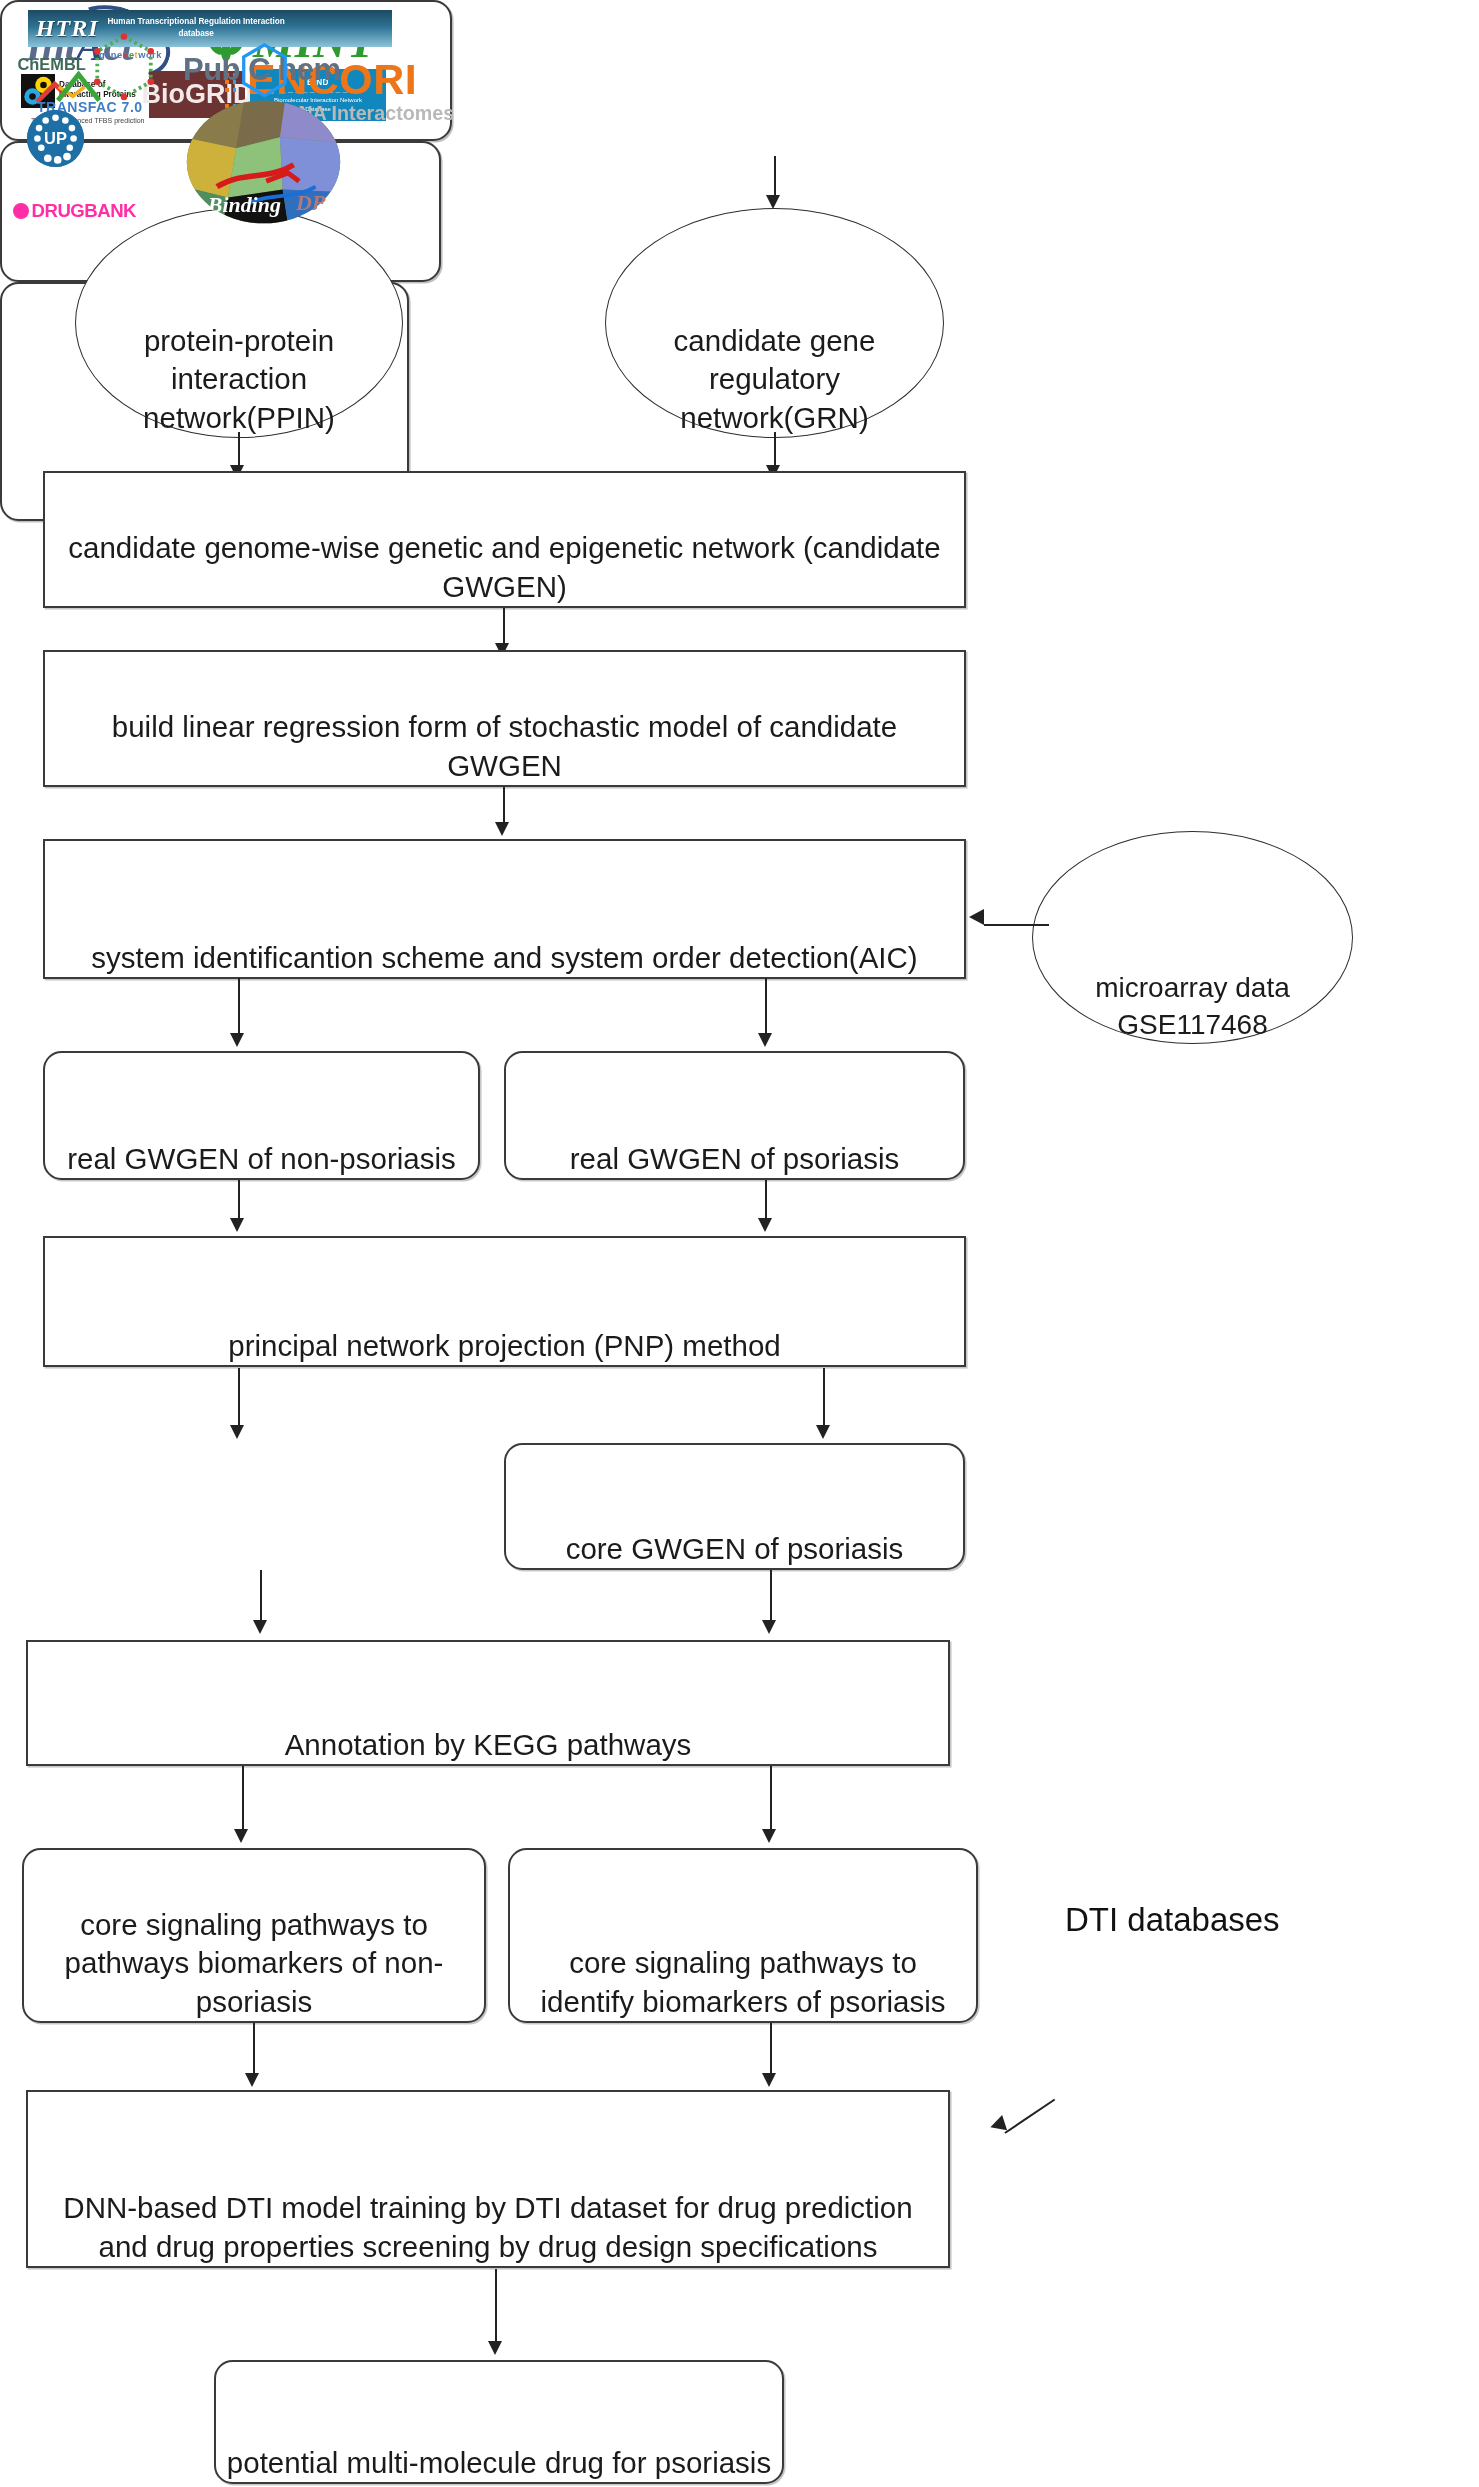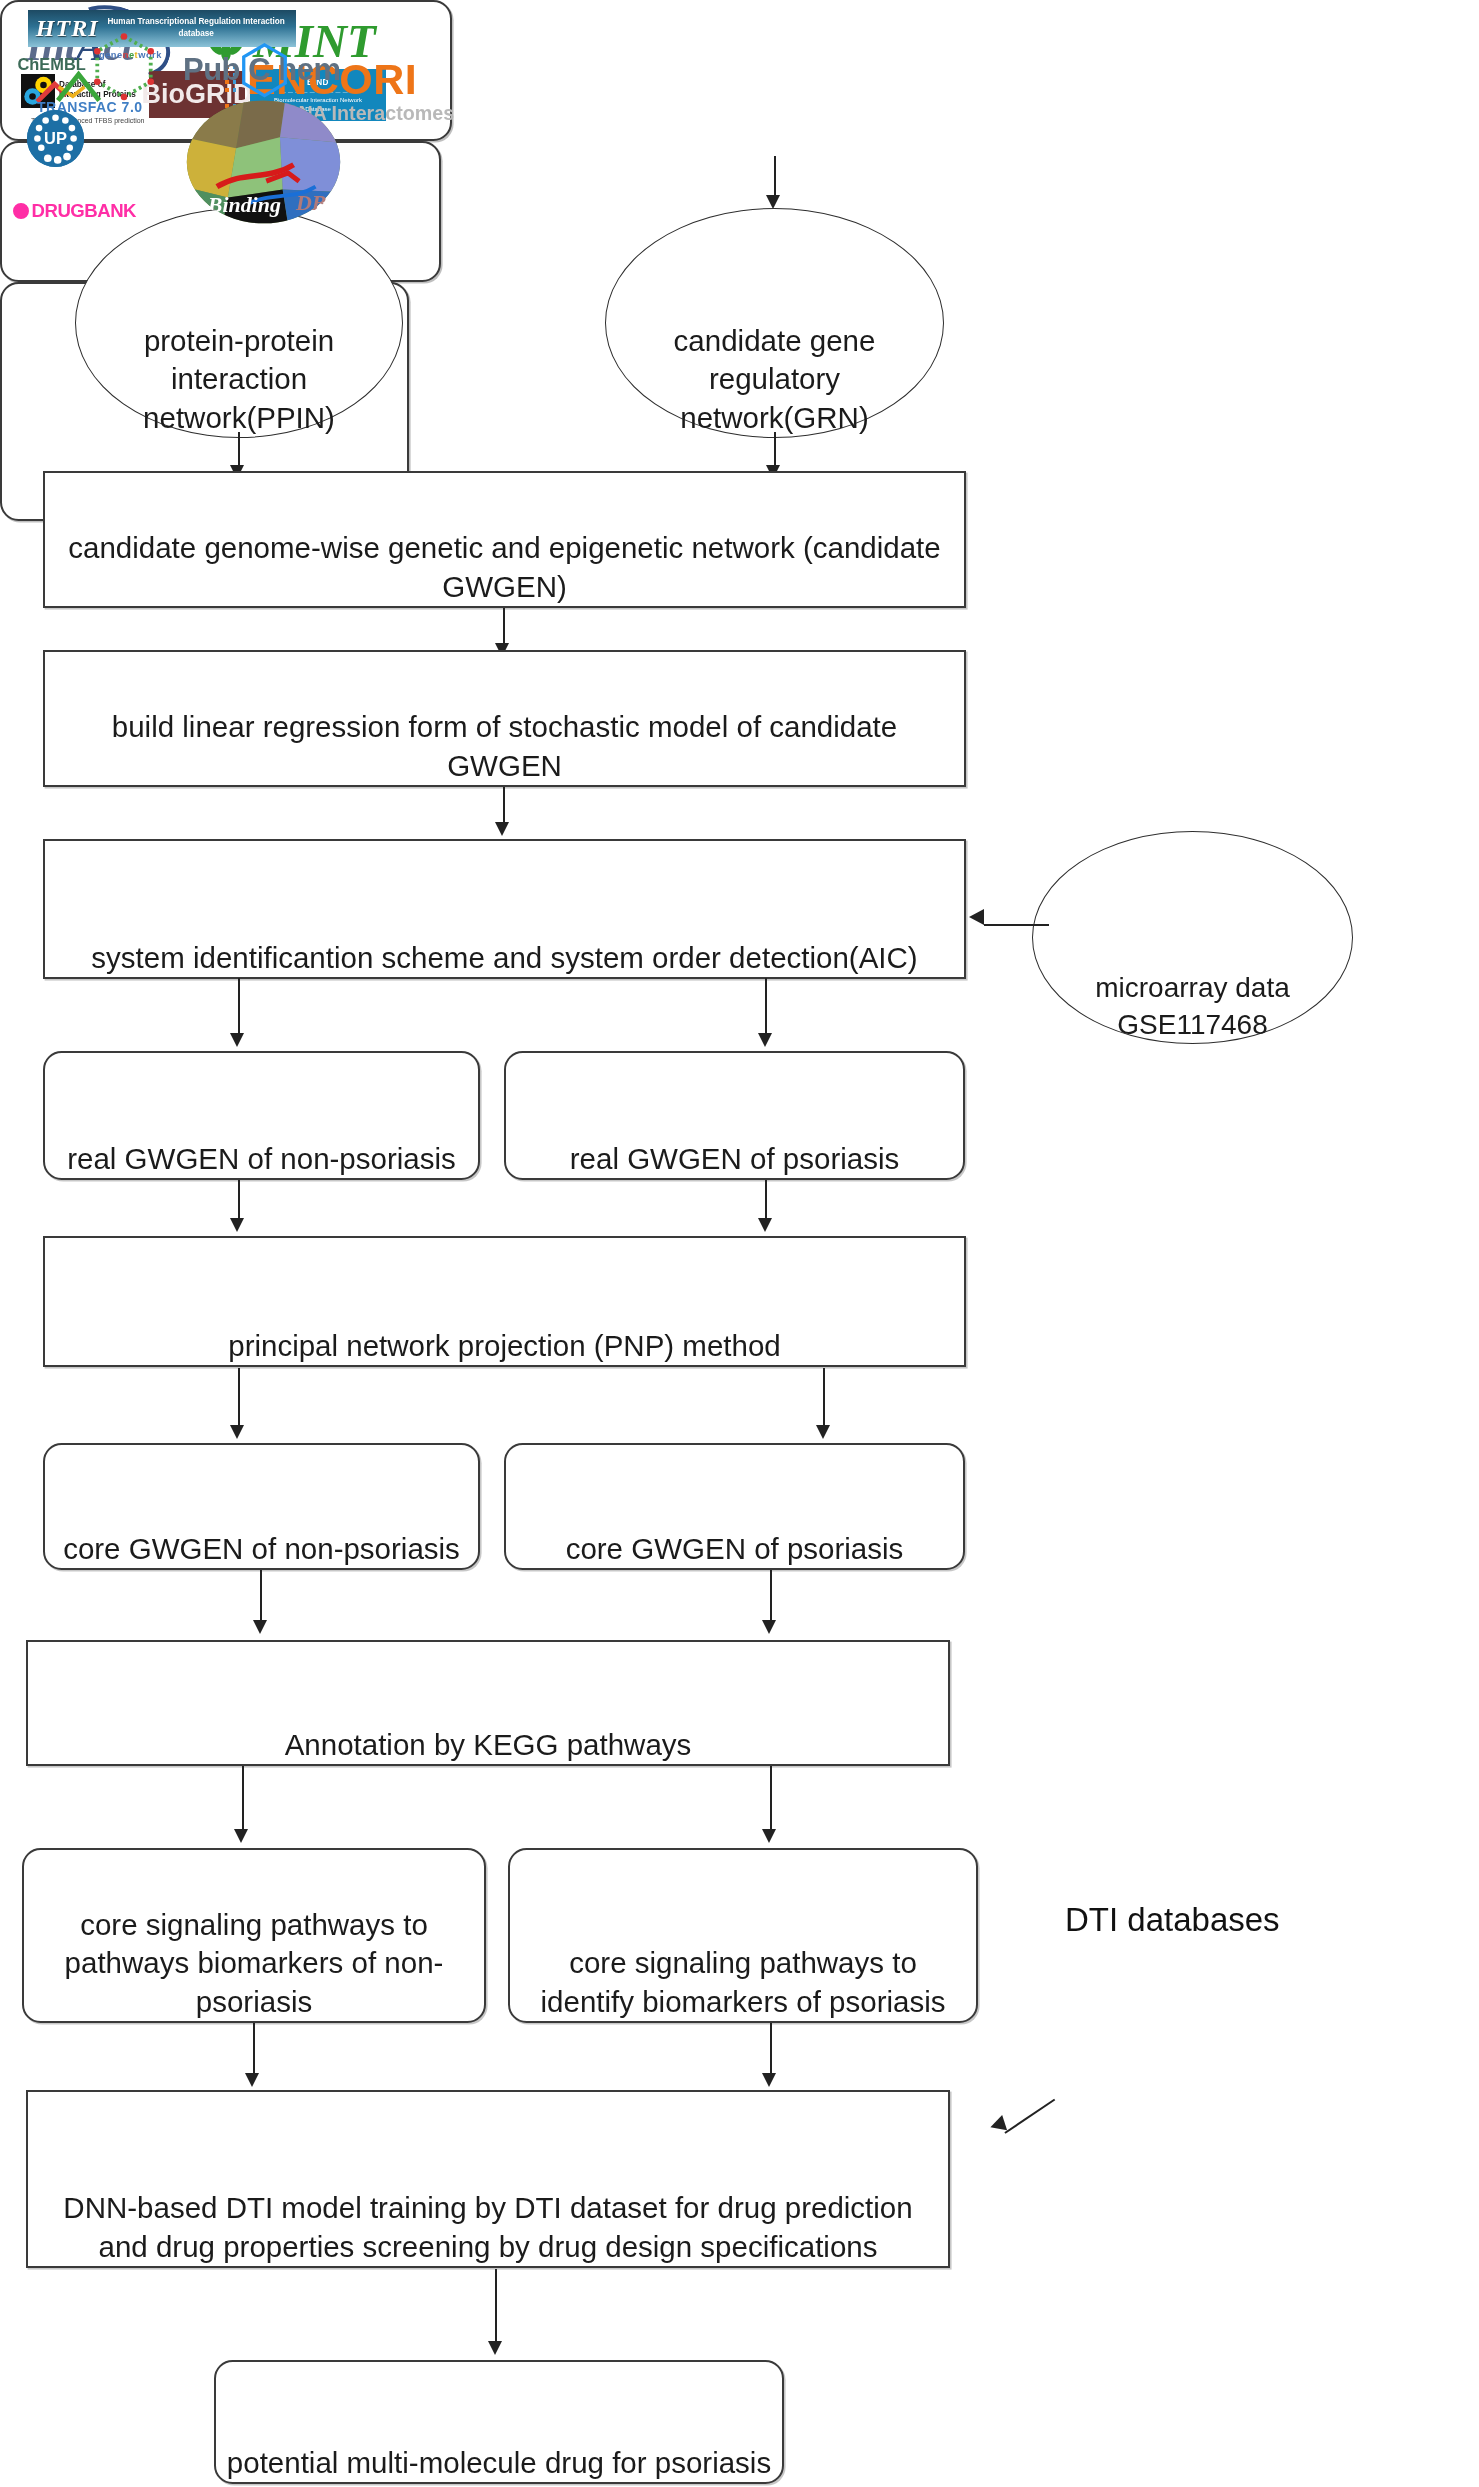--- a/index.html
+++ b/index.html
@@ -298,21 +298,21 @@
 
     <div class="bind" style="left:250px;top:69px;width:136px;height:52px;">
       <div class="bind-t">BIND</div>
       <div class="bind-s">— — — — —  ·  — — — — —</div>
       <div style="font-size:6px;line-height:1.4;">Biomolecular Interaction Network<br>Database</div>
     </div>
   </div>
 
   <div class="logobox" style="left:555px;top:19.7px;width:437px;height:137px;">
 
-    <div class="htri" style="left:28px;top:9.8px;width:268px;height:37px;">
+    <div class="htri" style="left:28px;top:9.8px;width:364px;height:37px;">
       <span class="htri-b">HTRI</span>
       <span class="htri-s">Human Transcriptional Regulation Interaction<br>database</span>
     </div>
     <div class="gene-net" style="left:99px;top:50px;">gene<span style="color:#d94040;">n</span><span style="color:#3f9b3f;">e</span><span style="color:#e8b41e;">t</span>work</div>
 
     <div style="position:absolute;left:34px;top:70px;width:87px;height:35px;">
       <svg width="87" height="35" viewBox="0 0 160 64">
         <polyline points="6,58 38,26 60,46" fill="none" stroke="#e03b3b" stroke-width="9"></polyline>
         <polyline points="38,26 74,50 104,26" fill="none" stroke="#efb11c" stroke-width="9" transform="translate(18,12) scale(0.72,0.72)"></polyline>
         <polyline points="44,56 82,8 120,56" fill="none" stroke="#3aa63a" stroke-width="9"></polyline>
@@ -405,23 +405,20 @@
 
   <div class="node rect" style="left:43px;top:1236px;width:923px;height:131px;">
     <span>principal network projection (PNP) method</span>
   </div>
 
   <div class="vline" style="left:238px;top:1368px;height:61px;"></div>
   <div class="arrowdown" style="left:230px;top:1425px;"></div>
   <div class="vline" style="left:823px;top:1368px;height:61px;"></div>
   <div class="arrowdown" style="left:816px;top:1425px;"></div>
 
-  <div class="node round" style="left:43px;top:1443px;width:437px;height:127px;">
-    <span>core GWGEN of non-psoriasis</span>
-  </div>
   <div class="node round" style="left:504px;top:1443px;width:461px;height:127px;">
     <span>core GWGEN of psoriasis</span>
   </div>
 
   <div class="vline" style="left:260px;top:1570px;height:55px;"></div>
   <div class="arrowdown" style="left:253px;top:1620px;"></div>
   <div class="vline" style="left:770px;top:1570px;height:55px;"></div>
   <div class="arrowdown" style="left:762px;top:1620px;"></div>
 
   <div class="node rect" style="left:26px;top:1640px;width:924px;height:126px;">

